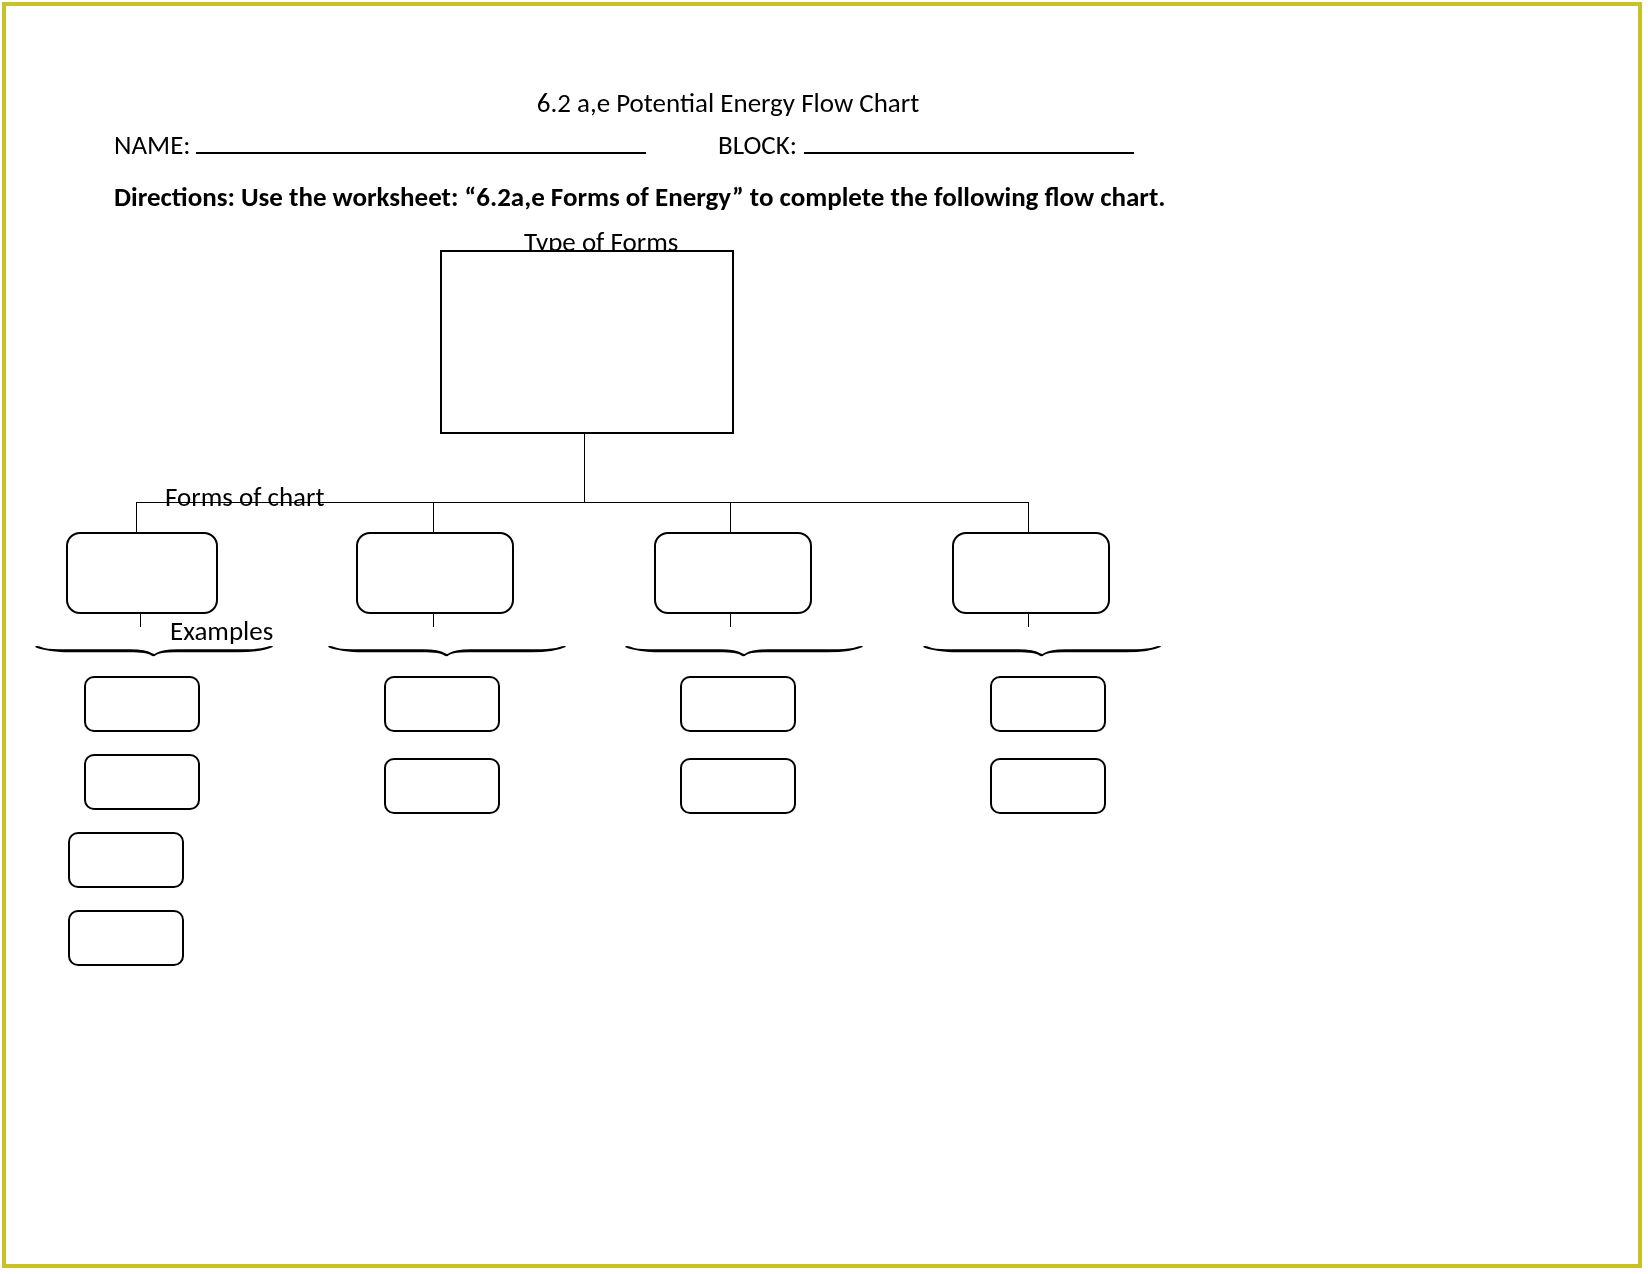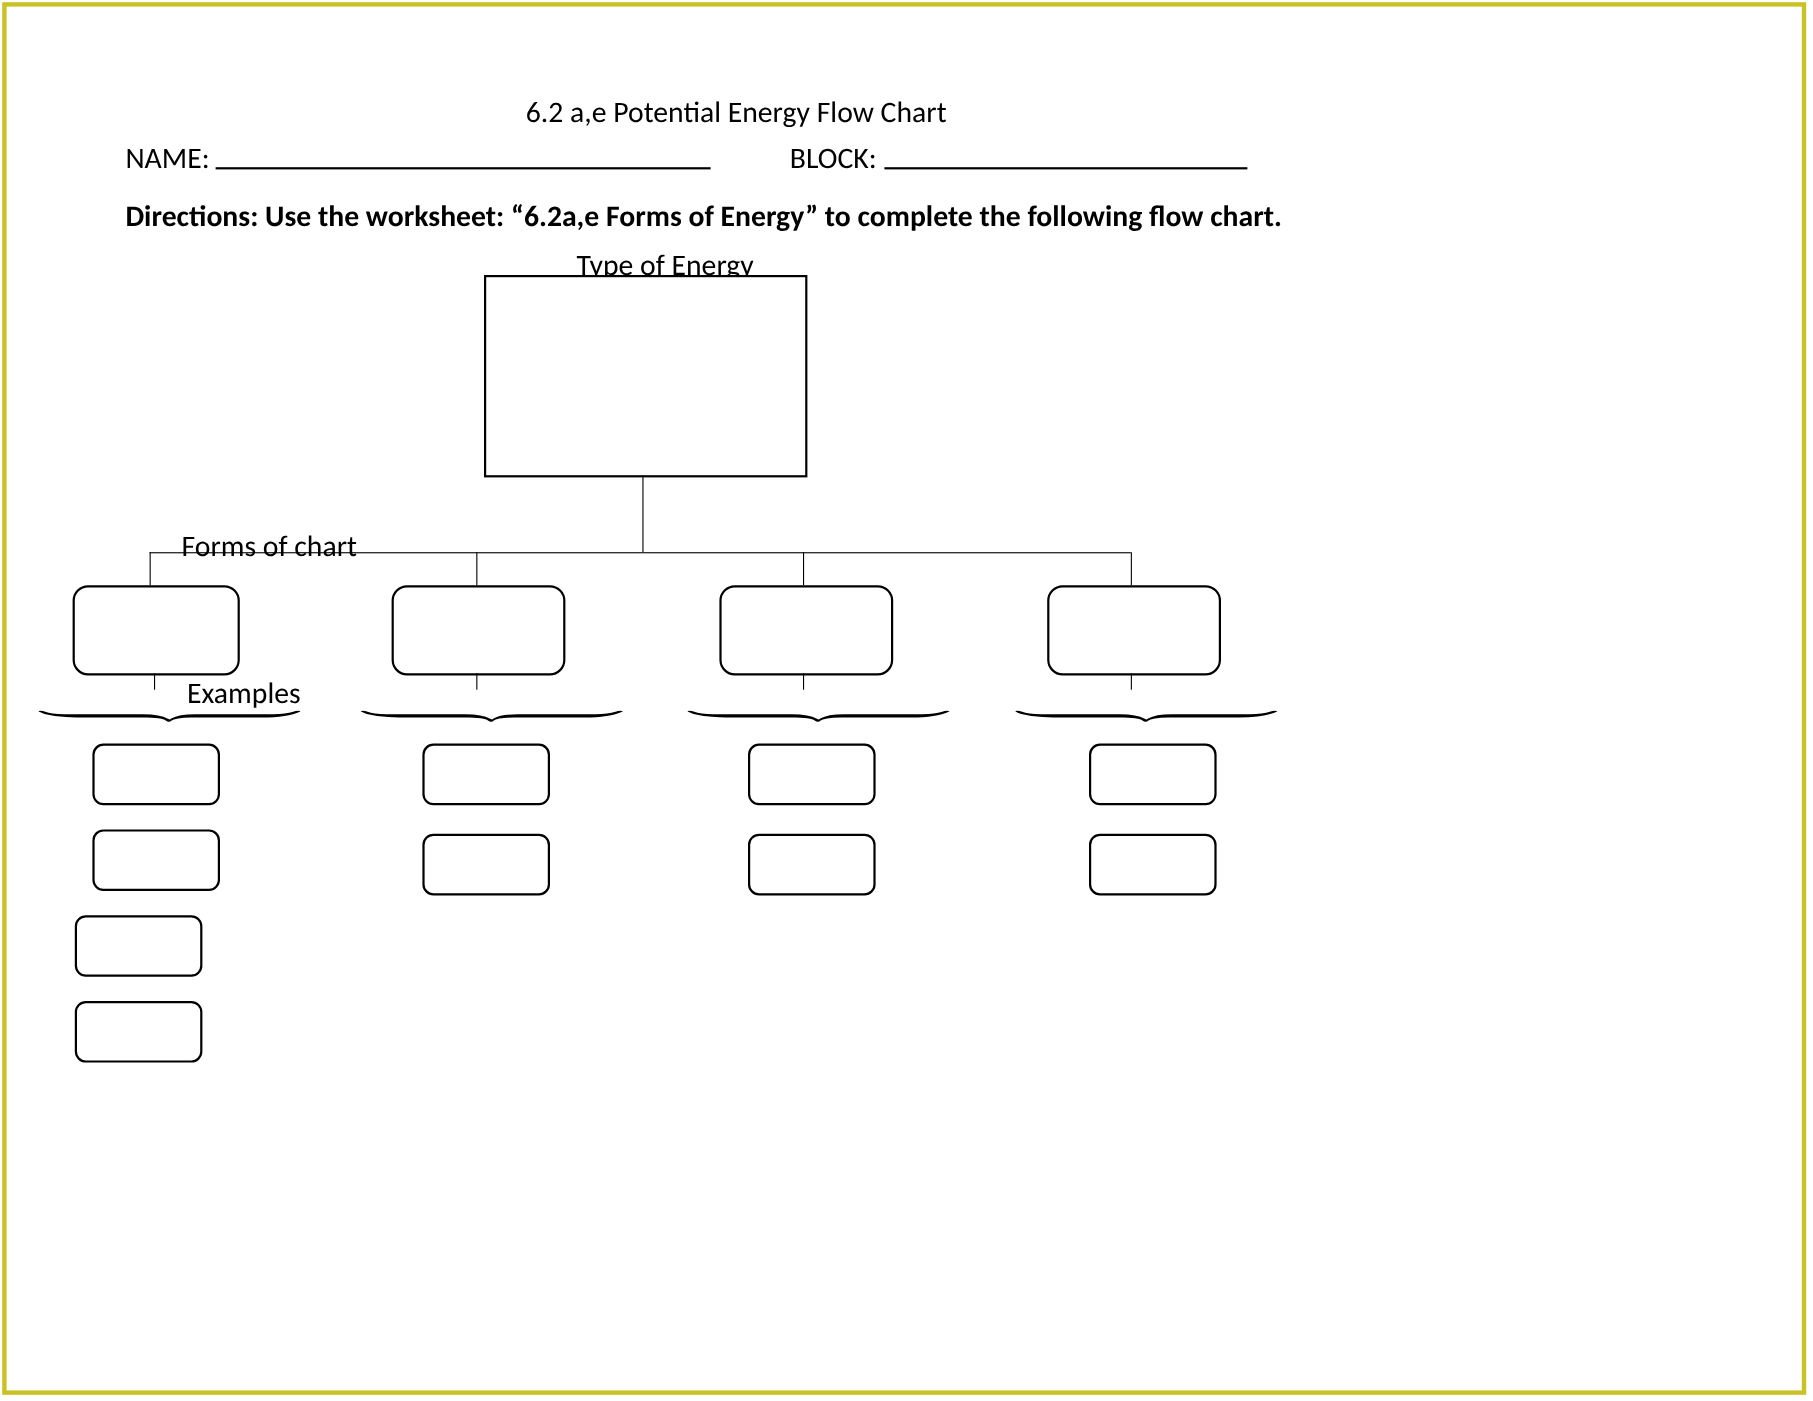--- a/index.html
+++ b/index.html
@@ -1,18 +1,18 @@
 <!DOCTYPE html>
 <html><head>
 <meta charset="utf-8">
 <style>
   html,body{margin:0;padding:0;width:1648px;height:1274px;background:#fff;font-family:Calibri,"Segoe UI",Arial,sans-serif;color:#000;}
   .page-border{position:absolute;left:2px;top:2px;width:1640px;height:1266px;border:4px solid #c9c224;box-sizing:border-box;}
   .el{position:absolute;}
-  .title{font-size:27px;text-align:left;width:500px;}
+  .title{font-size:27px;text-align:center;width:500px;}
   .label{font-size:27px;}
   .blank-line{border-bottom:2px solid #000;}
   .box-main{border:2px solid #000;background:#fff;}
   .box-round{border:2px solid #000;border-radius:14px;background:#fff;}
   .box-small{border:2px solid #000;border-radius:10px;background:#fff;width:112px;height:52px;}
   .vline{border-left:1px solid #000;width:0;}
   .hline{border-top:1px solid #000;height:0;}
   .brace{font-size:110px;line-height:1;font-family:"Times New Roman",serif;transform:scaleX(2.5) scaleY(0.45);transform-origin:center center;}
   .watermark{font-size:11px;color:#e5e5e5;}
 </style>
@@ -24,21 +24,21 @@
 <div class="el title" style="left:478px;top:86px;">6.2 a,e Potential Energy Flow Chart</div>
 
 <div class="el label" style="left:114px;top:128px;">NAME:</div>
 <div class="el blank-line" style="left:196px;top:152px;width:450px;"></div>
 
 <div class="el label" style="left:718px;top:128px;">BLOCK:</div>
 <div class="el blank-line" style="left:804px;top:152px;width:330px;"></div>
 
 <div class="el label" style="left:114px;top:180px;width:1100px;font-weight:bold;">Directions: Use the worksheet:  “6.2a,e Forms of Energy”  to complete the following flow chart.</div>
 
-<div class="el label" style="left:524px;top:225px;">Type of Energy</div>
+<div class="el label" style="left:524px;top:225px;">Type of Forms</div>
 
 <div class="el box-main" style="left:440px;top:250px;width:290px;height:180px;"></div>
 
 <div class="el vline" style="left:584px;top:432px;height:70px;"></div>
 
 <div class="el label" style="left:165px;top:480px;">Forms of chart</div>
 
 <div class="el hline" style="left:136px;top:502px;width:892px;"></div>
 
 <div class="el vline" style="left:136px;top:502px;height:30px;"></div>

